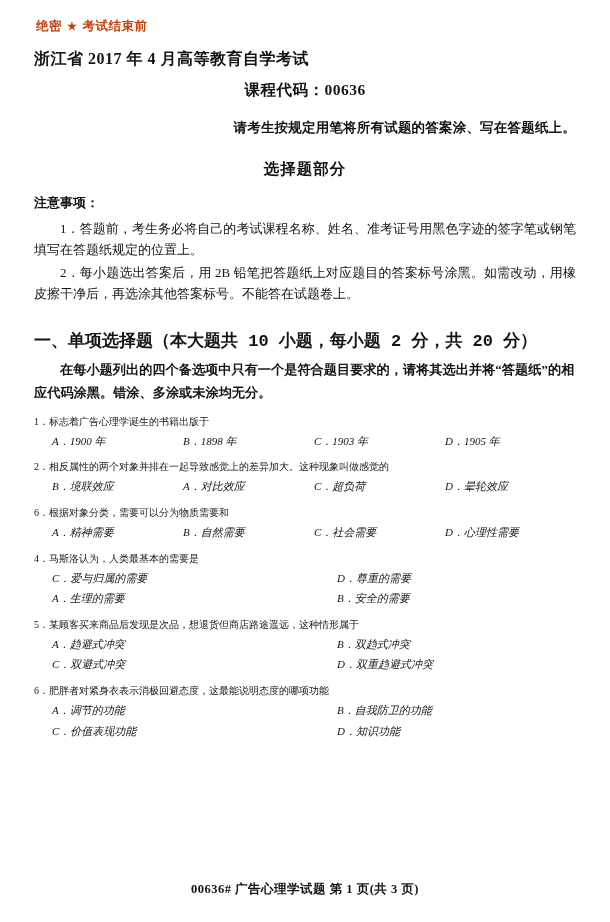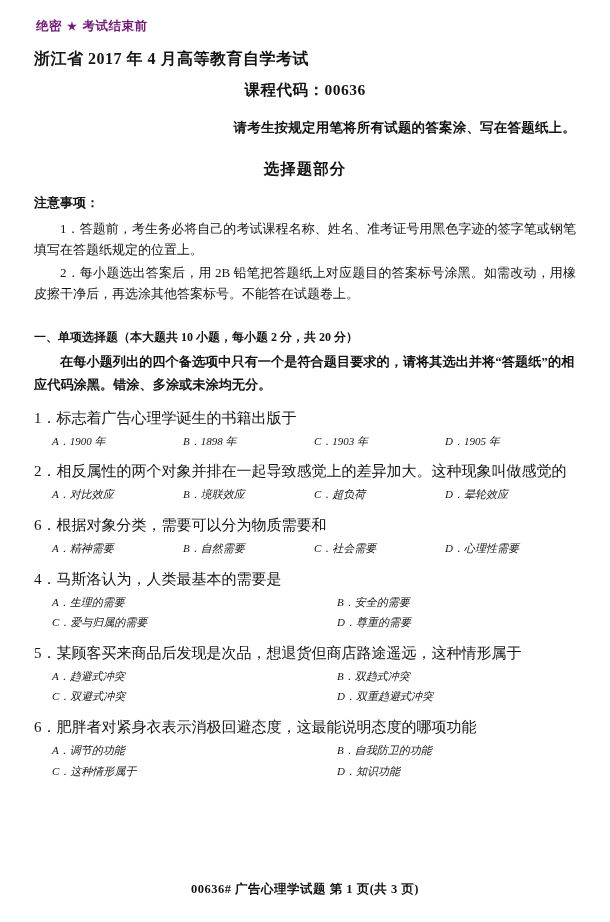--- a/index.html
+++ b/index.html
@@ -20,21 +20,21 @@
     height: 922px;
     box-sizing: border-box;
     padding: 18px 34px 10px 34px;
     position: relative;
   }
   .secret-line {
     font-size: 12.5px;
     font-weight: bold;
     letter-spacing: 0.5px;
     margin: 0 0 14px 2px;
-    color: #701a75;
+    color: #c2410c;
   }
   .secret-line .star {
     font-size: 11px;
     margin: 0 5px;
   }
   .title-main {
     text-align: left;
     font-size: 16px;
     font-weight: bold;
     letter-spacing: 0.5px;
@@ -74,34 +74,35 @@
     margin: 6px 0 6px 0;
   }
   .attn-item {
     font-size: 13px;
     line-height: 1.62;
     text-indent: 26px;
     margin: 2px 0;
     text-align: justify;
   }
   .big-q {
-    font-size: 12px;
+    font-size: 17px;
     font-weight: bold;
     margin: 24px 0 4px 0;
     line-height: 1.6;
+    font-family: Liberation Mono, monospace;
   }
   .big-q-desc {
     font-size: 13.2px;
     font-weight: bold;
     line-height: 1.72;
     text-indent: 26px;
     margin: 2px 0 6px 0;
   }
   .q-stem {
-    font-size: 15px;
+    font-size: 10px;
     line-height: 1.6;
     margin: 9px 0 3px 0;
   }
   .opts {
     display: flex;
     font-size: 11px;
     line-height: 1.6;
     margin: 3px 0 2px 0;
     padding-left: 18px;
     font-style: italic;
@@ -151,58 +152,58 @@
   <div class="q-stem">1．标志着广告心理学诞生的书籍出版于</div>
   <div class="opts cols4">
     <div>A．1900 年</div>
     <div>B．1898 年</div>
     <div>C．1903 年</div>
     <div>D．1905 年</div>
   </div>
 
   <div class="q-stem">2．相反属性的两个对象并排在一起导致感觉上的差异加大。这种现象叫做感觉的</div>
   <div class="opts cols4">
+    <div>B．境联效应</div>
     <div>A．对比效应</div>
-    <div>B．境联效应</div>
     <div>C．超负荷</div>
     <div>D．晕轮效应</div>
   </div>
 
   <div class="q-stem">6．根据对象分类，需要可以分为物质需要和</div>
   <div class="opts cols4">
     <div>A．精神需要</div>
     <div>B．自然需要</div>
     <div>C．社会需要</div>
     <div>D．心理性需要</div>
   </div>
 
   <div class="q-stem">4．马斯洛认为，人类最基本的需要是</div>
   <div class="opts cols2">
+    <div>C．爱与归属的需要</div>
+    <div>D．尊重的需要</div>
+  </div>
+  <div class="opts cols2">
     <div>A．生理的需要</div>
     <div>B．安全的需要</div>
   </div>
-  <div class="opts cols2">
-    <div>C．爱与归属的需要</div>
-    <div>D．尊重的需要</div>
-  </div>
 
   <div class="q-stem">5．某顾客买来商品后发现是次品，想退货但商店路途遥远，这种情形属于</div>
   <div class="opts cols2">
     <div>A．趋避式冲突</div>
     <div>B．双趋式冲突</div>
   </div>
   <div class="opts cols2">
     <div>C．双避式冲突</div>
     <div>D．双重趋避式冲突</div>
   </div>
 
   <div class="q-stem">6．肥胖者对紧身衣表示消极回避态度，这最能说明态度的哪项功能</div>
   <div class="opts cols2">
     <div>A．调节的功能</div>
     <div>B．自我防卫的功能</div>
   </div>
   <div class="opts cols2">
-    <div>C．这种情形属于</div>
+    <div>C．价值表现功能</div>
     <div>D．知识功能</div>
   </div>
 
   <div class="footer">00636# 广告心理学试题 第 1 页(共 3 页)</div>
 </div>
 
 </body></html>

